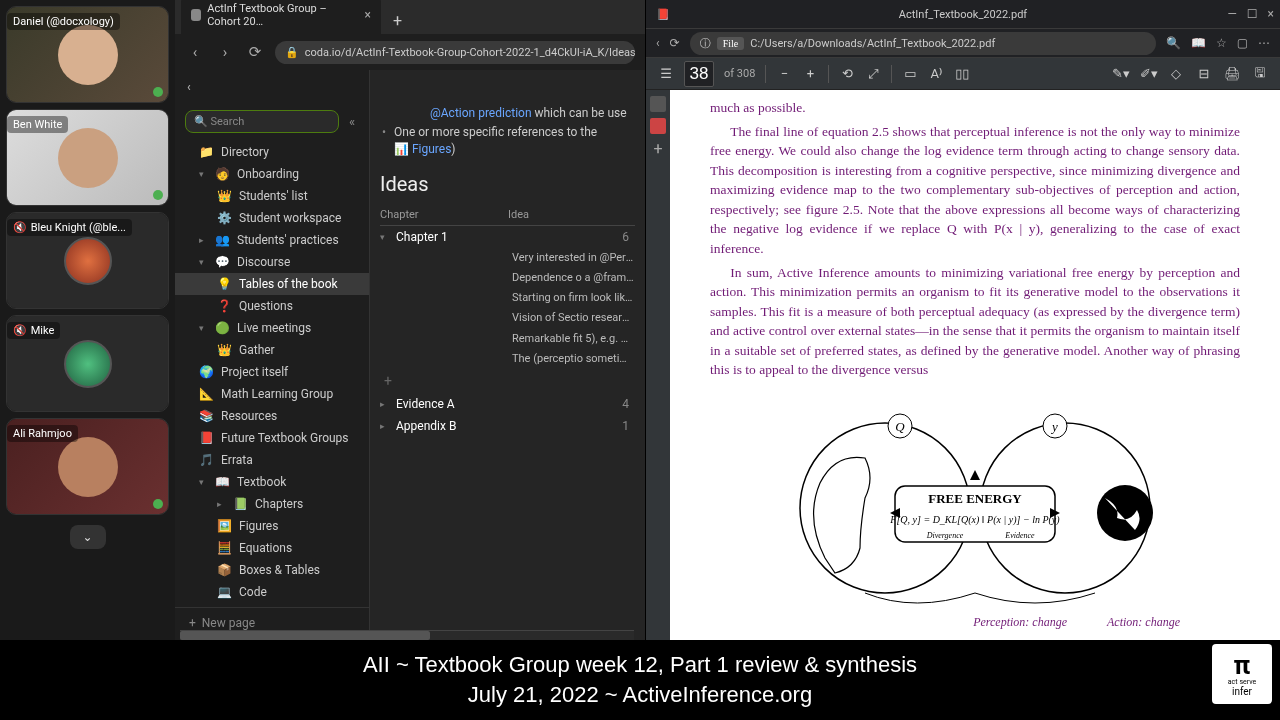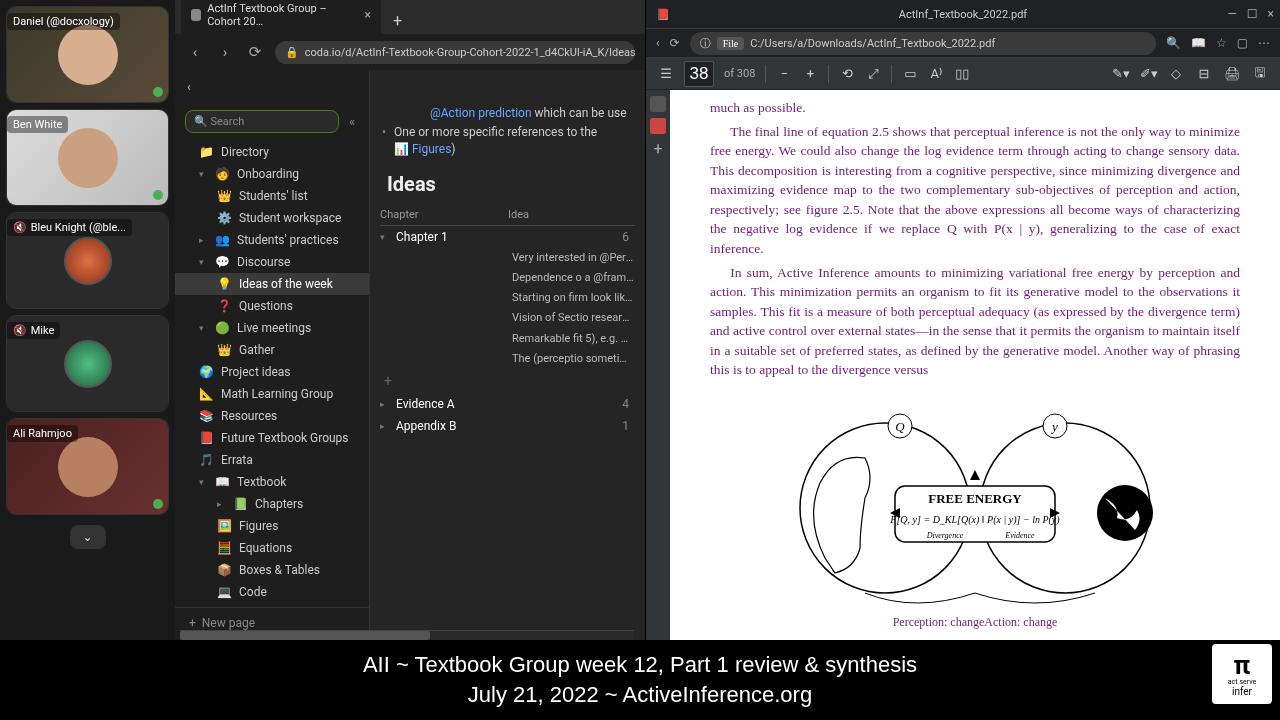--- a/index.html
+++ b/index.html
@@ -48,21 +48,21 @@
 .tree-item.d2 { padding-left: 42px; }
 .tree-item.active { background:#3a3a3a; color:#fff; }
 .tree-caret { width:10px; color:#777; font-size:9px; display:inline-block;}
 .tree-emoji { font-size:12px; width:16px; text-align:center;}
 .new-page { display:flex; gap:6px; align-items:center; padding:8px 14px; color:#888; font-size:12px; border-top:1px solid #333;}
 
 .coda-content { flex:1; background:#252525; overflow:auto; padding:8px 10px; font-size:12px; color:#ccc;}
 .c-link { color:#6aa6ff; }
 .c-bullet { padding-left:14px; position:relative; margin:4px 0; line-height:1.4;}
 .c-bullet::before { content:"•"; position:absolute; left:2px; color:#888;}
-.h-ideas { font-size:20px; font-weight:700; margin:14px 0 8px 7px; color:#eee;}
+.h-ideas { font-size:20px; font-weight:400; margin:14px 0 8px 0; color:#eee;}
 .ideas-table-head { display:flex; gap:8px; border-bottom:1px solid #444; padding:4px 0; color:#999; font-size:11px;}
 .col-chap { width: 120px;}
 .col-idea { flex:1;}
 .idea-row { display:flex; gap:8px; padding:3px 0; font-size:11px; color:#ccc; line-height:1.3;}
 .chapter-row { display:flex; align-items:center; gap:6px; color:#fff; padding:4px 0; font-size:12px;}
 .chap-count { color:#888; margin-left:auto; padding-right:6px;}
 .chap-content { padding-left: 4px;}
 .idea-txt { flex:1; white-space:nowrap; overflow:hidden; text-overflow:ellipsis; color:#bbb;}
 .add-row { color:#666; font-size:14px; padding:4px 0;}
 
@@ -84,21 +84,21 @@
 
 .pdf-body { flex:1; display:flex; background:#323639; overflow:hidden;}
 .pdf-sidebar { width:24px; background:#323639; display:flex; flex-direction:column; align-items:center; gap:6px; padding-top:6px;}
 .pdf-s-ic { width:16px; height:16px; background:#555; border-radius:2px;}
 .pdf-s-ic.red{background:#c44;}
 .pdf-page { flex:1; background:#fff; margin:0; color:#701a75; font-family: Georgia, "Times New Roman", serif; font-size:13.5px; line-height:1.45; padding:8px 40px; overflow:hidden; }
 .pdf-page p { text-align: justify; margin-bottom:4px; }
 .indent { text-indent: 1.5em;}
 .figure { display:flex; justify-content:center; align-items:center; margin:18px 0 4px 0;}
 .figure svg { max-width: 420px;}
-.fig-caption { display:flex; justify-content:center; font-size:12px; padding: 2px 60px 0 60px;}
+.fig-caption { display:flex; justify-content:flex-end; font-style:italic; font-size:12px; padding: 2px 60px 0 60px; gap: 40px;}
 
 
 .banner { position:absolute; left:0; right:0; bottom:0; height:80px; background:#000; display:flex; align-items:center; justify-content:center; }
 .banner-text { color:#fff; font-size:22px; text-align:center; line-height:1.35; font-family: Arial, sans-serif;}
 .banner-logo { position:absolute; right:8px; top:4px; width:60px; height:60px; background:#fff; border-radius:4px; display:flex; align-items:center; justify-content:center; font-size:9px; text-align:center; color:#000; flex-direction:column;}
 .banner-logo .pi { font-size:26px; font-weight:bold; line-height:1;}
 .scrollbar-bottom { position:absolute; left:180px; right:646px; height:10px; background:#2a2a2a; bottom:80px; border-top:1px solid #444;}
 .sb-thumb { position:absolute; left:0; width:250px; height:100%; background:#555; border-radius:2px;}
 </style>
 </head>
@@ -205,38 +205,38 @@
               <span class="tree-emoji">👥</span>
               <span>Students' practices</span>
             </div>
           <div class="tree-item d1">
               <span class="tree-caret">▾</span>
               <span class="tree-emoji">💬</span>
               <span>Discourse</span>
             </div>
           <div class="tree-item d2 active">
               <span class="tree-emoji">💡</span>
-              <span>Ideas of the week</span>
+              <span>Tables of the book</span>
             </div>
           <div class="tree-item d2">
               <span class="tree-emoji">❓</span>
               <span>Questions</span>
             </div>
           <div class="tree-item d1">
               <span class="tree-caret">▾</span>
               <span class="tree-emoji">🟢</span>
               <span>Live meetings</span>
             </div>
           <div class="tree-item d2">
               <span class="tree-emoji">👑</span>
               <span>Gather</span>
             </div>
           <div class="tree-item d1">
               <span class="tree-emoji">🌍</span>
-              <span>Project ideas</span>
+              <span>Project itself</span>
             </div>
           <div class="tree-item d1">
               <span class="tree-emoji">📐</span>
               <span>Math Learning Group</span>
             </div>
           <div class="tree-item d1">
               <span class="tree-emoji">📚</span>
               <span>Resources</span>
             </div>
           <div class="tree-item d1">

